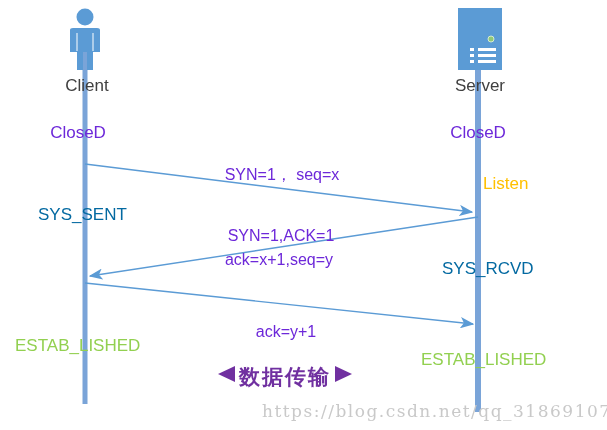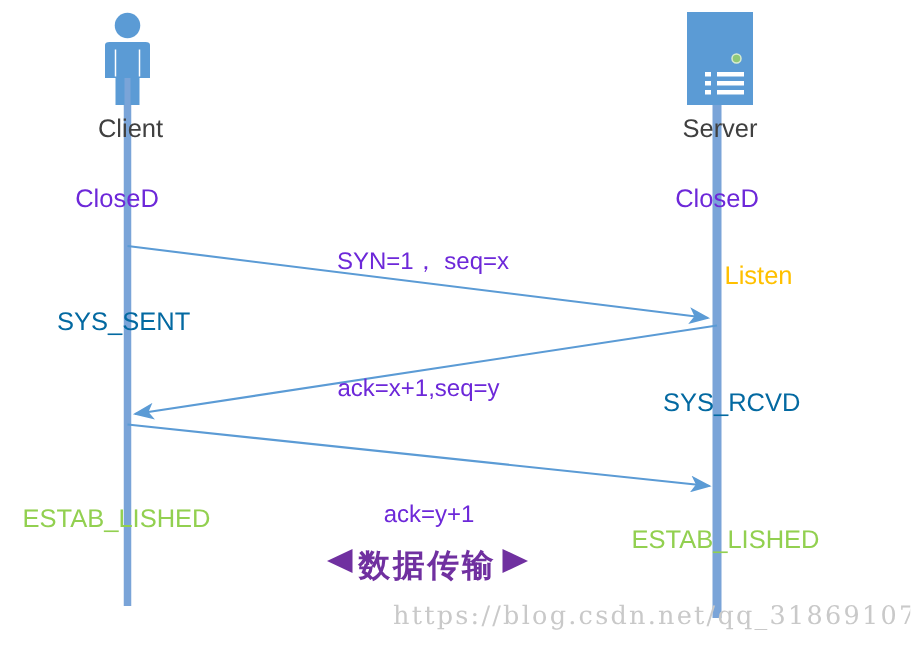--- a/index.html
+++ b/index.html
@@ -77,22 +77,23 @@
   <div class="lbl center state-red" style="left:78px;top:124px;">CloseD</div>
   <div class="lbl state-yellow" style="left:38px;top:206px;">SYS_SENT</div>
   <div class="lbl state-green" style="left:15px;top:337px;">ESTAB_LISHED</div>
 
   <div class="lbl center state-red" style="left:478px;top:124px;">CloseD</div>
   <div class="lbl state-orange" style="left:483px;top:175px;">Listen</div>
   <div class="lbl state-yellow" style="left:442px;top:260px;">SYS_RCVD</div>
   <div class="lbl state-green" style="left:421px;top:351px;">ESTAB_LISHED</div>
 
   <div class="lbl center msg" style="left:282px;top:167px;">SYN=1， seq=x</div>
+  <div class="lbl center msg" style="left:281px;top:228px;">SYN=1,ACK=1</div>
   <div class="lbl center msg" style="left:279px;top:252px;">ack=x+1,seq=y</div>
-  <div class="lbl center msg" style="left:286px;top:336px;">ack=y+1</div>
+  <div class="lbl center msg" style="left:286px;top:324px;">ack=y+1</div>
 
   <div class="transfer">
     <span class="tri tri-left"></span>
     <span class="transfer-text">数据传输</span>
     <span class="tri tri-right"></span>
   </div>
 
   <div class="watermark">https://blog.csdn.net/qq_31869107</div>
 
 </div>

